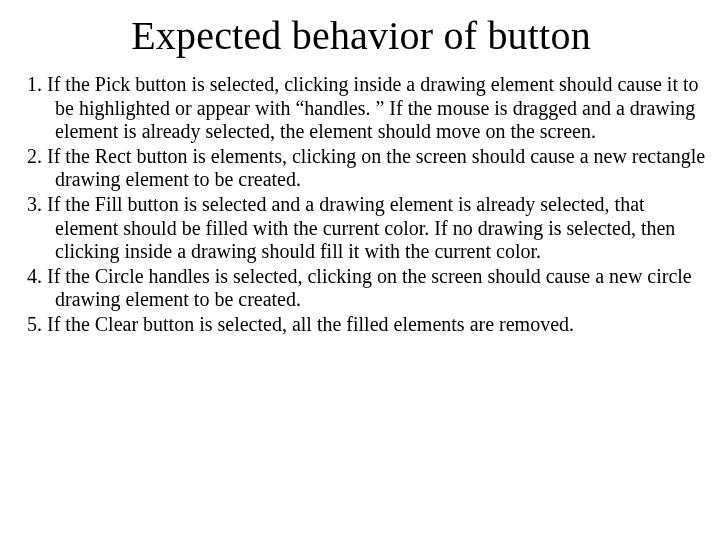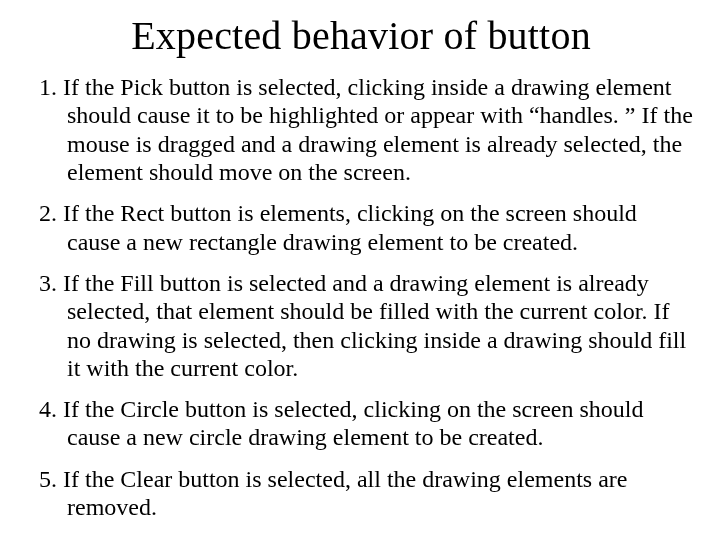--- a/index.html
+++ b/index.html
@@ -1,27 +1,27 @@
 <!DOCTYPE html>
 <html><head>
 <meta charset="utf-8">
 <style>
   * { margin: 0; padding: 0; box-sizing: border-box; }
   html, body { width: 720px; height: 540px; background: #fff; font-family: "Times New Roman", Times, serif; color: #000; }
   .slide { width: 720px; height: 388px; padding: 8px 12px 14px 14px; }
   .title { font-size: 40px; font-weight: 400; text-align: center; margin: 4px 0 14px 0; letter-spacing: 0.2px; }
   .list { list-style: none; counter-reset: item; }
-  .list li { counter-increment: item; font-size: 24px; line-height: 1.18; margin: 13px; padding-left: 40px; text-indent: -28px; }
+  .list li { counter-increment: item; font-size: 20px; line-height: 1.18; margin: 1px; padding-left: 40px; text-indent: -28px; }
   .list li::before { content: counter(item) ". "; }
 </style>
 </head>
 <body>
 
 <div class="slide">
   <h1 class="title">Expected behavior of button</h1>
   <ol class="list">
     <li>If the Pick button is selected, clicking inside a drawing element should cause it to be highlighted or appear with “handles. ” If the mouse is dragged and a drawing element is already selected, the element should move on the screen.</li>
     <li>If the Rect button is elements, clicking on the screen should cause a new rectangle drawing element to be created.</li>
     <li>If the Fill button is selected and a drawing element is already selected, that element should be filled with the current color. If no drawing is selected, then clicking inside a drawing should fill it with the current color.</li>
-    <li>If the Circle button is selected, clicking on the screen should cause a new circle drawing element to be created.</li>
-    <li>If the Clear button is selected, all the drawing elements are removed.</li>
+    <li>If the Circle handles is selected, clicking on the screen should cause a new circle drawing element to be created.</li>
+    <li>If the Clear button is selected, all the filled elements are removed.</li>
   </ol>
 </div>
 
 </body></html>

